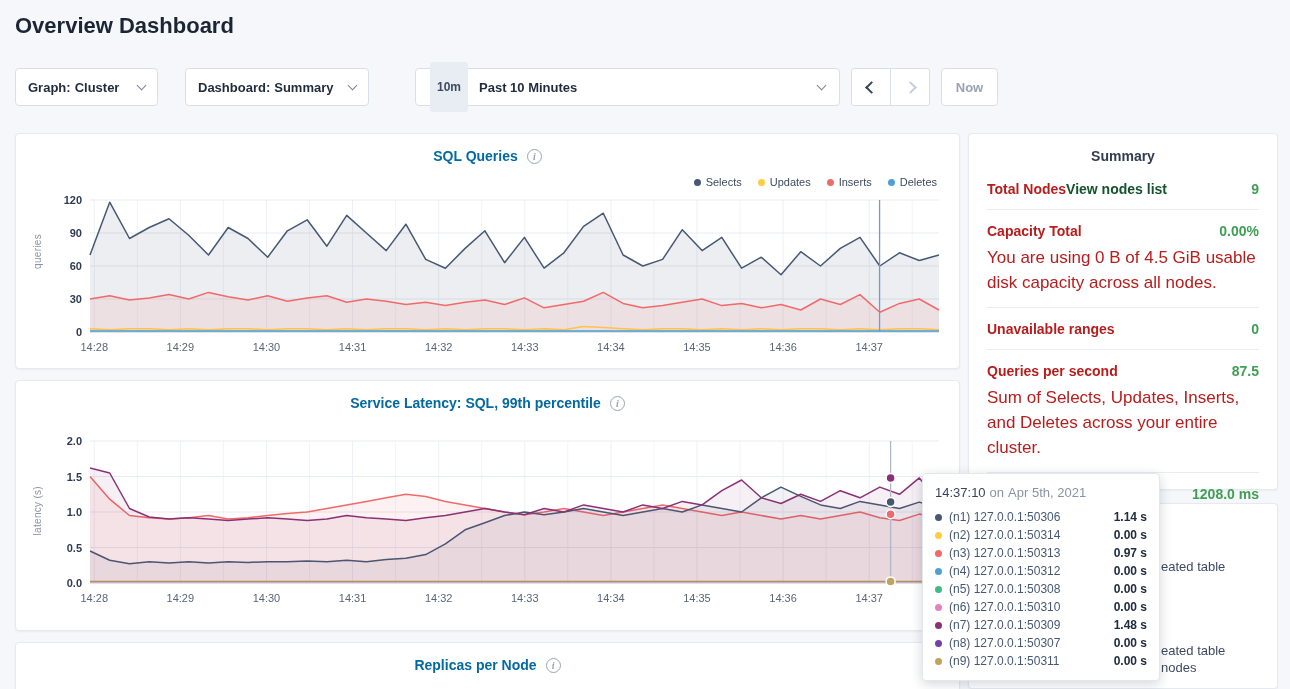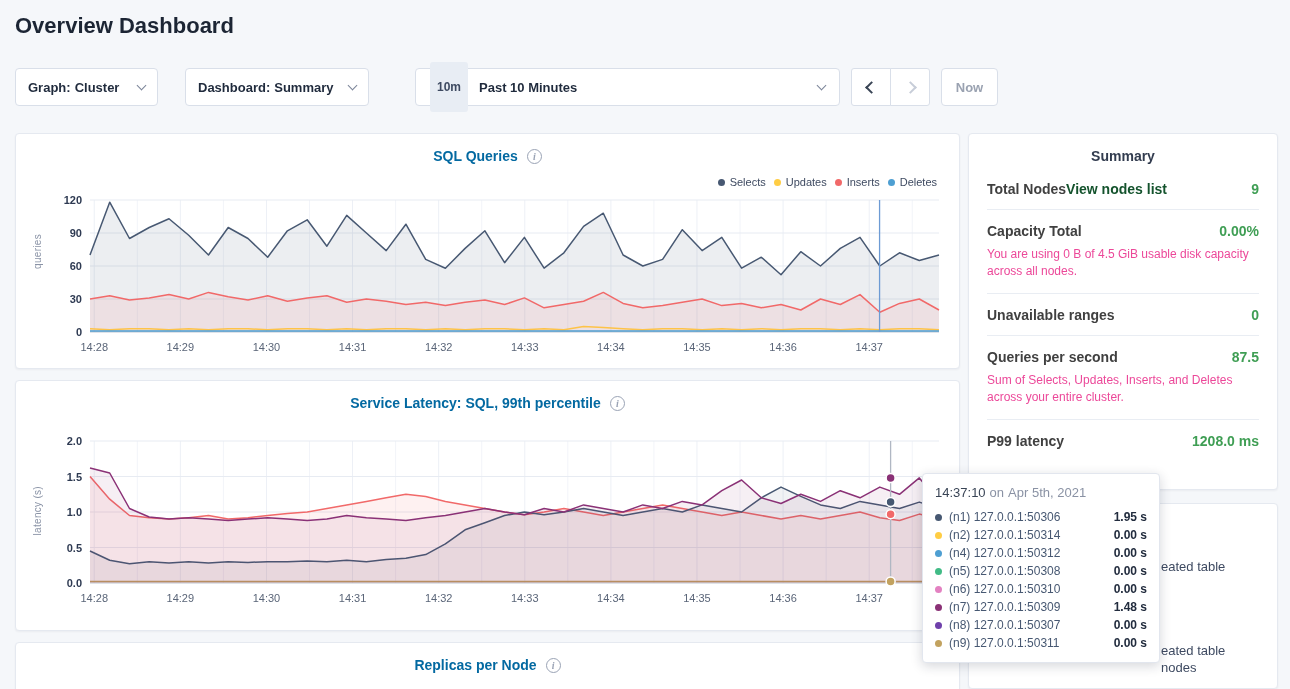--- a/index.html
+++ b/index.html
@@ -23,38 +23,38 @@
   .arrow-btn{width:40px;height:38px;display:flex;align-items:center;justify-content:center;background:#fff;
              border:1px solid #d9dfe9;cursor:pointer}
   .now-btn{justify-content:center;color:#9aa2b1;font-weight:700;font-size:13px}
 
   
   .panel{position:absolute;background:#fff;border:1px solid #e5e9f0;border-radius:4px;box-shadow:0 1px 2px rgba(30,40,60,.05)}
   .chart-title-row{display:flex;align-items:center;justify-content:center;padding-top:14px;font-size:14px;font-weight:700;color:#0369a1}
   .info-icon{display:inline-flex;align-items:center;justify-content:center;width:15px;height:15px;border:1px solid #9aa3b5;
              border-radius:50%;margin-left:9px;cursor:pointer}
   .info-icon::before{content:"i";font-family:"Liberation Serif",serif;font-style:italic;font-size:10px;color:#9aa3b5}
-  .legend{position:absolute;right:22px;top:42px;display:flex;gap:8px;font-size:11px;color:#3e4a61;align-items:center}
+  .legend{position:absolute;right:22px;top:42px;display:flex;gap:16px;font-size:11px;color:#3e4a61;align-items:center}
   .legend-item{display:inline-flex;align-items:center;cursor:pointer}
   .legend-dot{width:7px;height:7px;border-radius:50%;display:inline-block;margin-right:5px}
   .plot{position:absolute;left:10px}
   .y-unit{position:absolute;left:16px;writing-mode:vertical-rl;transform:rotate(180deg);font-size:10px;color:#8a93a6;letter-spacing:.3px}
   .ytick{font-family:"Liberation Sans",sans-serif;font-size:11px;font-weight:700;fill:#2e3a52}
   .xtick{font-family:"Liberation Sans",sans-serif;font-size:11px;fill:#5a6578}
 
   
   .summary{left:968px;top:133px;width:310px;height:357px;padding:14px 18px 6px}
   .summary-title{text-align:center;font-size:14px;font-weight:700;color:#323c4f;padding-bottom:4px}
   .sum-row{padding:13px 0 12px;border-bottom:1px solid #e9edf3}
   .sum-row:last-child{border-bottom:none}
   .sum-head{display:flex;align-items:baseline}
-  .sum-label{font-size:14px;font-weight:700;color:#404040}
+  .sum-label{font-size:14px;font-weight:700;color:#b91c1c}
   .sum-link{font-size:14px;font-weight:700;color:#14532d;text-decoration:none;cursor:pointer}
   .sum-value{margin-left:auto;font-size:14px;font-weight:700;color:#3f9e54}
-  .sum-desc{margin-top:7px;font-size:12px;line-height:1.45;color:#ec4899}
+  .sum-desc{margin-top:7px;font-size:17px;line-height:1.45;color:#b91c1c}
 
   
   .events{left:968px;top:503px;width:310px;height:186px}
   .event-frag{position:absolute;font-size:13px;color:#3e4a61;white-space:nowrap}
 
   
   .tooltip{position:absolute;left:922px;top:473px;width:238px;background:#fff;border:1px solid #e2e6ee;border-radius:4px;
            box-shadow:0 3px 12px rgba(20,30,50,.18);padding:11px 12px 10px;z-index:20}
   .tip-head{font-size:13px;color:#8a92a4;margin-bottom:8px}
   .tip-time{color:#394455}
@@ -294,26 +294,31 @@
     <span class="event-frag" style="left:192px;top:156px">nodes</span>
   </div>
 
   <div class="tooltip">
     <div class="tip-head">
       <span class="tip-time">14:37:10</span><span class="tip-sep">on</span><span>Apr 5th, 2021</span>
     </div>
     <div class="tip-row">
       <span class="tip-dot" style="background: rgb(71, 88, 114);"></span>
       <span class="tip-node">(n1) 127.0.0.1:50306</span>
-      <span class="tip-val">1.95 s</span>
+      <span class="tip-val">1.14 s</span>
     </div>
     <div class="tip-row">
       <span class="tip-dot" style="background: rgb(255, 205, 68);"></span>
       <span class="tip-node">(n2) 127.0.0.1:50314</span>
       <span class="tip-val">0.00 s</span>
+    </div>
+    <div class="tip-row">
+      <span class="tip-dot" style="background: rgb(241, 105, 105);"></span>
+      <span class="tip-node">(n3) 127.0.0.1:50313</span>
+      <span class="tip-val">0.97 s</span>
     </div>
     <div class="tip-row">
       <span class="tip-dot" style="background: rgb(78, 159, 210);"></span>
       <span class="tip-node">(n4) 127.0.0.1:50312</span>
       <span class="tip-val">0.00 s</span>
     </div>
     <div class="tip-row">
       <span class="tip-dot" style="background: rgb(65, 187, 134);"></span>
       <span class="tip-node">(n5) 127.0.0.1:50308</span>
       <span class="tip-val">0.00 s</span>

